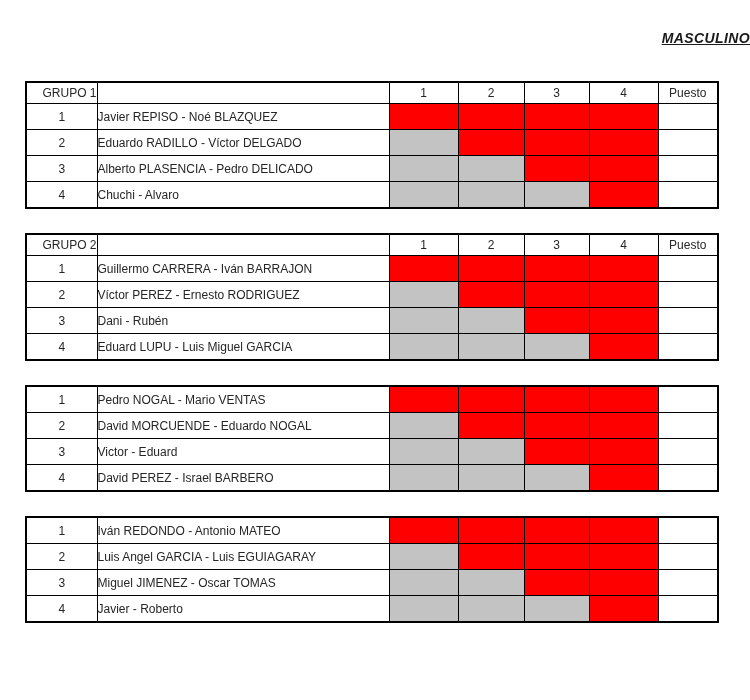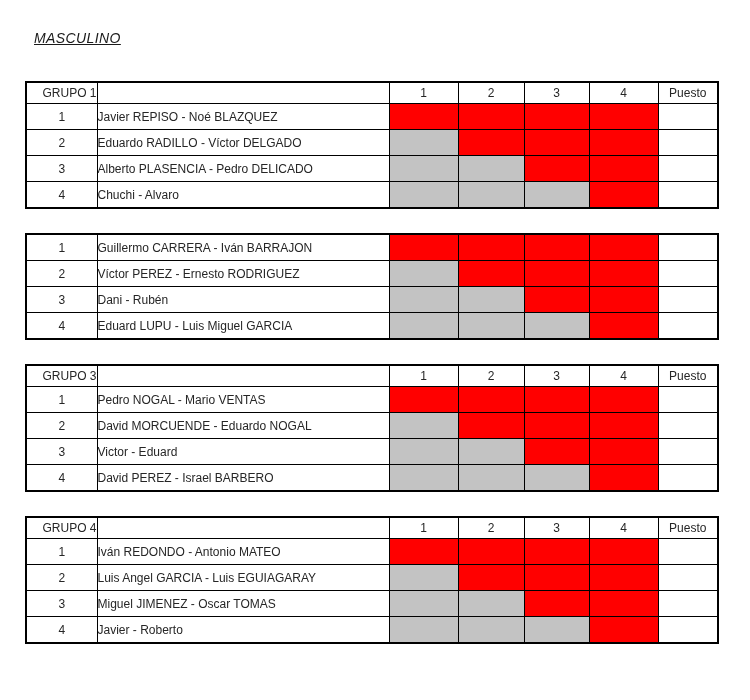--- a/index.html
+++ b/index.html
@@ -7,25 +7,26 @@
     padding: 0;
     background: #ffffff;
     width: 750px;
     height: 700px;
     font-family: "Liberation Sans", sans-serif;
     color: #262626;
   }
   .page-title {
     margin: 30px 0 0 34px;
     font-size: 14px;
-    font-weight: normal;
+    font-weight: bold;
     font-style: italic;
     text-decoration: underline;
     letter-spacing: 0.4px;
     color: #1a1a1a;
+    text-align: right;
   }
   .tables {
     margin-left: 25px;
     margin-top: 35px;
   }
   table.group {
     border-collapse: collapse;
     table-layout: fixed;
     width: 694px;
     margin-bottom: 24px;
@@ -117,20 +118,29 @@
     <colgroup>
         <col style="width:71px">
         <col style="width:292px">
         <col style="width:69px">
         <col style="width:66px">
         <col style="width:65px">
         <col style="width:69px">
         <col style="width:60px">
       </colgroup>
     <tbody>
+        <tr class="hdr">
+      <td class="gname">GRUPO 2</td>
+      <td class="pair"></td>
+      <td class="center">1</td>
+      <td class="center">2</td>
+      <td class="center">3</td>
+      <td class="center">4</td>
+      <td class="center">Puesto</td>
+    </tr>
     <tr>
       <td class="center">1</td>
       <td class="pair">Guillermo CARRERA - Iván BARRAJON</td>
       <td class="match" data-state="red"></td>
       <td class="match" data-state="red"></td>
       <td class="match" data-state="red"></td>
       <td class="match" data-state="red"></td>
       <td class="center"></td>
     </tr>
     <tr>
@@ -167,29 +177,20 @@
     <colgroup>
         <col style="width:71px">
         <col style="width:292px">
         <col style="width:69px">
         <col style="width:66px">
         <col style="width:65px">
         <col style="width:69px">
         <col style="width:60px">
       </colgroup>
     <tbody>
-        <tr class="hdr">
-      <td class="gname">GRUPO 3</td>
-      <td class="pair"></td>
-      <td class="center">1</td>
-      <td class="center">2</td>
-      <td class="center">3</td>
-      <td class="center">4</td>
-      <td class="center">Puesto</td>
-    </tr>
     <tr>
       <td class="center">1</td>
       <td class="pair">Pedro NOGAL - Mario VENTAS</td>
       <td class="match" data-state="red"></td>
       <td class="match" data-state="red"></td>
       <td class="match" data-state="red"></td>
       <td class="match" data-state="red"></td>
       <td class="center"></td>
     </tr>
     <tr>
@@ -226,29 +227,20 @@
     <colgroup>
         <col style="width:71px">
         <col style="width:292px">
         <col style="width:69px">
         <col style="width:66px">
         <col style="width:65px">
         <col style="width:69px">
         <col style="width:60px">
       </colgroup>
     <tbody>
-        <tr class="hdr">
-      <td class="gname">GRUPO 4</td>
-      <td class="pair"></td>
-      <td class="center">1</td>
-      <td class="center">2</td>
-      <td class="center">3</td>
-      <td class="center">4</td>
-      <td class="center">Puesto</td>
-    </tr>
     <tr>
       <td class="center">1</td>
       <td class="pair">Iván REDONDO - Antonio MATEO</td>
       <td class="match" data-state="red"></td>
       <td class="match" data-state="red"></td>
       <td class="match" data-state="red"></td>
       <td class="match" data-state="red"></td>
       <td class="center"></td>
     </tr>
     <tr>

